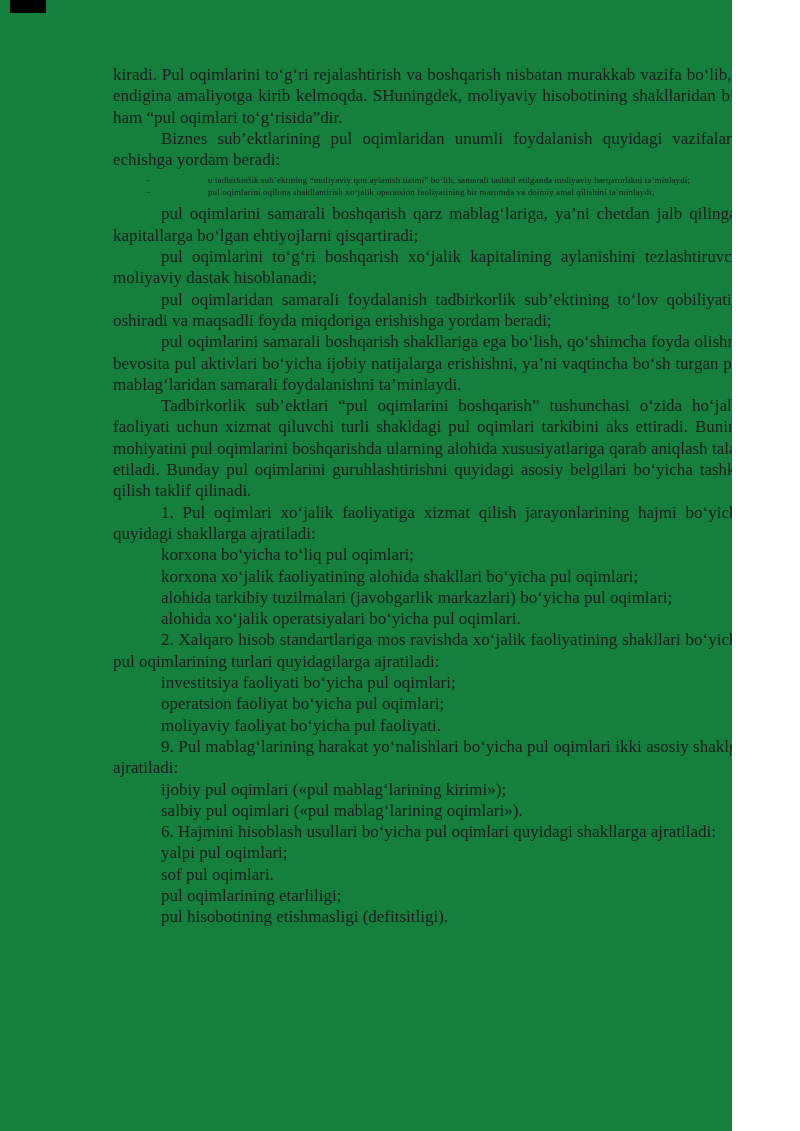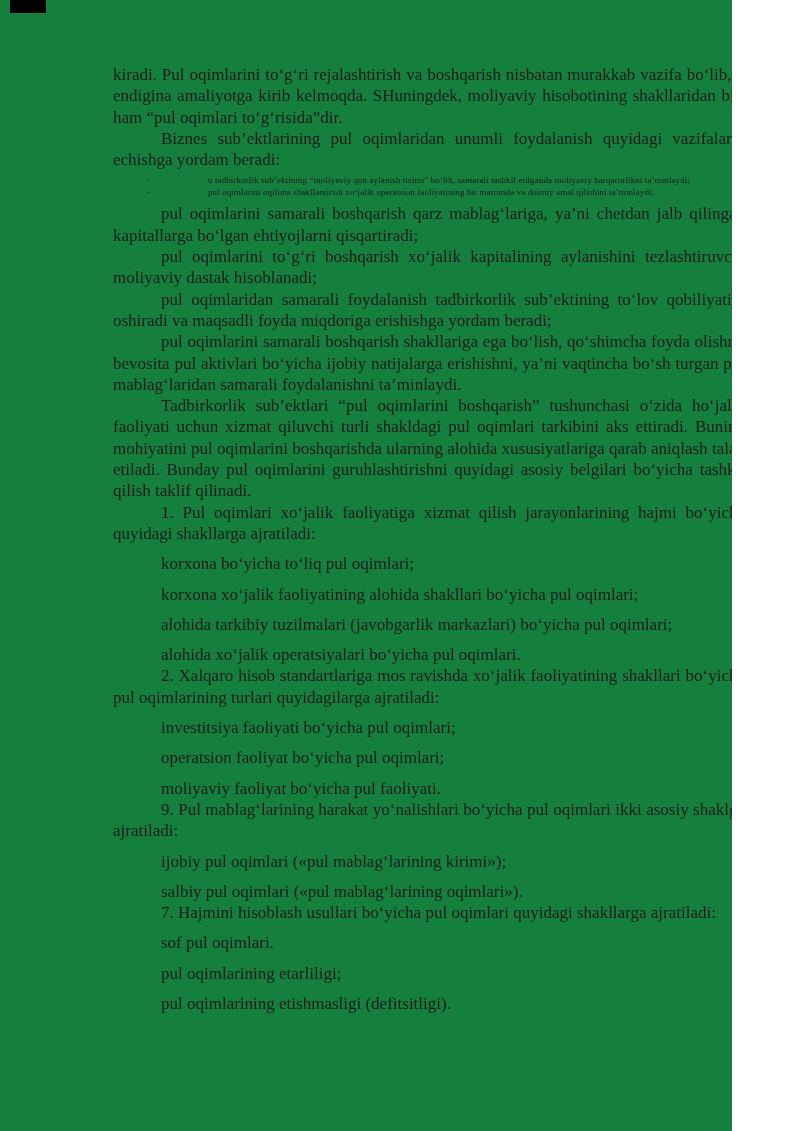--- a/index.html
+++ b/index.html
@@ -23,21 +23,21 @@
   .content {
     position: absolute;
     left: 113px;
     top: 64px;
     width: 632px;
     font-size: 17px;
     line-height: 21.3px;
   }
   .para-first { text-align: justify; }
   .para { text-align: justify; text-indent: 48px; }
-  .item { padding-left: 48px; margin-top: 9px; }
+  .item { padding-left: 48px; }
   .small-row {
     display: flex;
     font-size: 9px;
     line-height: 12px;
     letter-spacing: 0.1px;
   }
   .small-row.first { margin-top: 4px; }
   .small-row.last { margin-bottom: 5px; }
   .small-row .dash {
     flex: none;
@@ -73,18 +73,19 @@
       <div class="item">korxona xo‘jalik faoliyatining alohida shakllari bo‘yicha pul oqimlari;</div>
       <div class="item">alohida tarkibiy tuzilmalari (javobgarlik markazlari) bo‘yicha pul oqimlari;</div>
       <div class="item">alohida xo‘jalik operatsiyalari bo‘yicha pul oqimlari.</div>
       <div class="para">2. Xalqaro hisob standartlariga mos ravishda xo‘jalik faoliyatining shakllari bo‘yicha pul oqimlarining turlari quyidagilarga ajratiladi:</div>
       <div class="item">investitsiya faoliyati bo‘yicha pul oqimlari;</div>
       <div class="item">operatsion faoliyat bo‘yicha pul oqimlari;</div>
       <div class="item">moliyaviy faoliyat bo‘yicha pul faoliyati.</div>
       <div class="para">9. Pul mablag‘larining harakat yo‘nalishlari bo‘yicha pul oqimlari ikki asosiy shaklga ajratiladi:</div>
       <div class="item">ijobiy pul oqimlari («pul mablag‘larining kirimi»);</div>
       <div class="item">salbiy pul oqimlari («pul mablag‘larining oqimlari»).</div>
-      <div class="para">7. Hajmini hisoblash usullari bo‘yicha pul oqimlari quyidagi shakllarga ajratiladi:</div>
+      <div class="para">6. Hajmini hisoblash usullari bo‘yicha pul oqimlari quyidagi shakllarga ajratiladi:</div>
+      <div class="item">yalpi pul oqimlari;</div>
       <div class="item">sof pul oqimlari.</div>
       <div class="item">pul oqimlarining etarliligi;</div>
-      <div class="item">pul oqimlarining etishmasligi (defitsitligi).</div>
+      <div class="item">pul hisobotining etishmasligi (defitsitligi).</div>
     </div>
 </div>
 
 </body></html>

